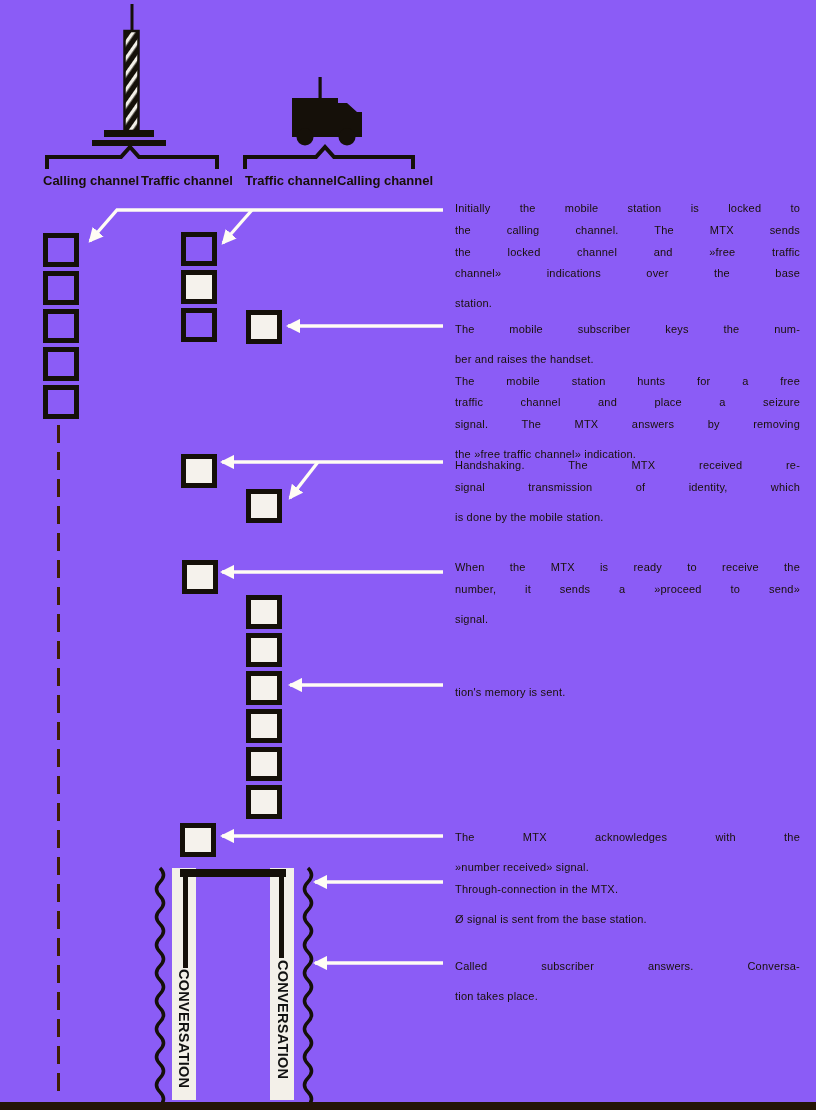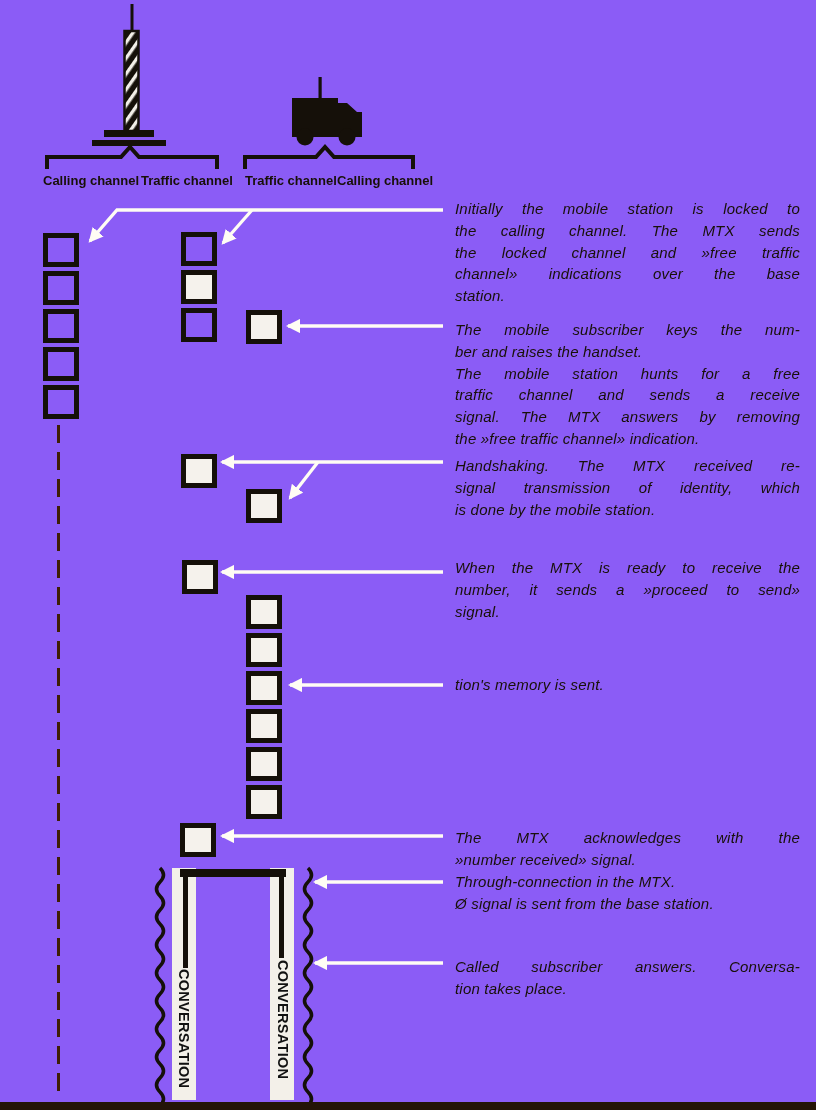--- a/index.html
+++ b/index.html
@@ -17,25 +17,25 @@
   }
   
   .sq{
     position:absolute;width:26px;height:24px;border:5px solid #151009;
     background:transparent;
   }
   .sq.white{background:#F5F2EC;}
   
   .tblock{position:absolute;left:455px;width:345px;}
   .ln{
-    font-size:15px;line-height:21.8px;letter-spacing:0.2px;
+    font-size:11px;line-height:21.8px;letter-spacing:0.2px;
     text-align:justify;text-align-last:justify;white-space:normal;
-    overflow:hidden;height:21.8px;font-style:italic;
+    overflow:hidden;height:21.8px;
   }
-  .ln.nj{text-align-last:left;}
+  .ln.nj{text-align-last:left;margin-top:8px;}
   
   .convbar{position:absolute;width:24px;background:#F3F0E9;}
   .connector{position:absolute;background:#151009;}
   .convtext{
     position:absolute;width:110px;height:20px;
     font-size:14.5px;font-weight:bold;letter-spacing:0.3px;color:#111;
     transform:rotate(90deg);transform-origin:top left;
     line-height:20px;white-space:nowrap;
   }
   .bottomstrip{position:absolute;left:0;top:1102px;width:816px;height:8px;background:#241407;}
@@ -123,21 +123,21 @@
       <div class="ln">Initially the mobile station is locked to</div>
       <div class="ln">the calling channel. The MTX sends</div>
       <div class="ln">the locked channel and »free traffic</div>
       <div class="ln">channel» indications over the base</div>
       <div class="ln nj">station.</div>
     </div>
   <div class="tblock" style="top:319px">
       <div class="ln">The mobile subscriber keys the num-</div>
       <div class="ln nj">ber and raises the handset.</div>
       <div class="ln">The mobile station hunts for a free</div>
-      <div class="ln">traffic channel and sends a receive</div>
+      <div class="ln">traffic channel and place a seizure</div>
       <div class="ln">signal. The MTX answers by removing</div>
       <div class="ln nj">the »free traffic channel» indication.</div>
     </div>
   <div class="tblock" style="top:455px">
       <div class="ln">Handshaking. The MTX received re-</div>
       <div class="ln">signal transmission of identity, which</div>
       <div class="ln nj">is done by the mobile station.</div>
     </div>
   <div class="tblock" style="top:557px">
       <div class="ln">When the MTX is ready to receive the</div>

